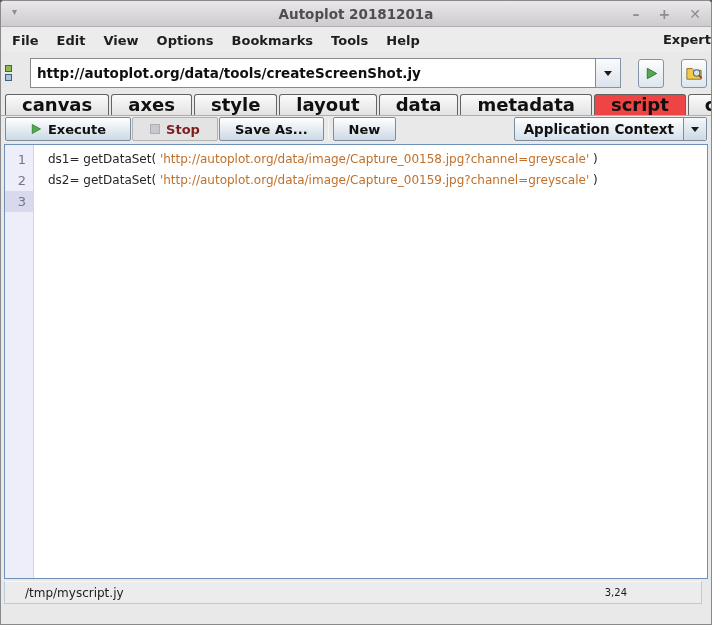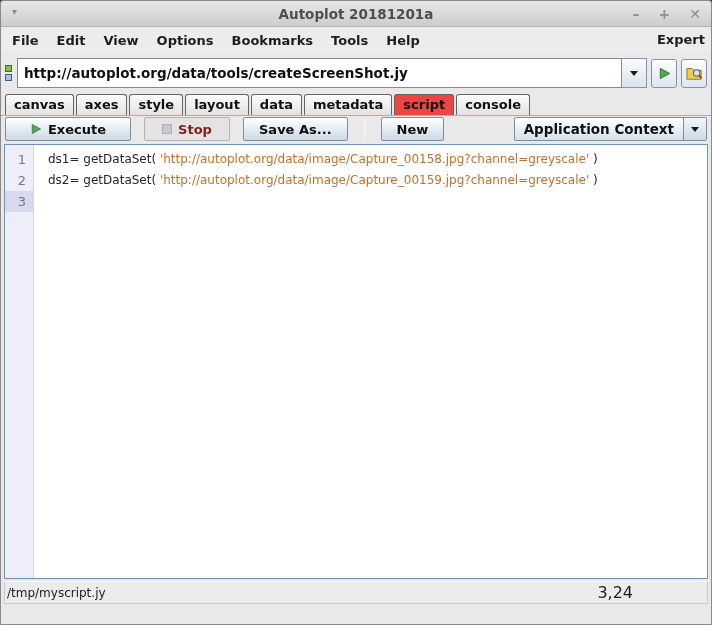--- a/index.html
+++ b/index.html
@@ -21,26 +21,26 @@
     border-bottom:1px solid #b2afb2;
     position:relative; display:flex; align-items:center;
   }
   .win-menu { position:absolute; left:11px; top:5px; color:#8e8e8e; font-size:10px; cursor:default; }
   .title { flex:1; text-align:center; font-weight:bold; font-size:13.5px; color:#4e4e4e; }
   .win-controls { position:absolute; right:10px; top:0; height:100%; display:flex; align-items:center; gap:19px; }
   .win-controls span { color:#8d8d8d; font-weight:bold; font-size:14px; line-height:1; cursor:default; }
   
   .menubar {
     flex:0 0 25px; background:#ececec;
-    display:flex; align-items:center; padding:0 6px 0 2px;
+    display:flex; align-items:center; padding:0 0 0 2px;
   }
   .menu-item { font-weight:bold; font-size:13px; color:#1d1d1d; padding:0 9px; cursor:default; }
   .menu-right { margin-left:auto; font-weight:bold; font-size:13px; color:#1d1d1d; }
   
-  .urlrow { flex:0 0 41px; display:flex; align-items:center; padding:5px 4px 4px 3px; gap:4px; }
+  .urlrow { flex:0 0 41px; display:flex; align-items:center; padding:5px 4px 4px 3px; gap:17px; }
   .ds-indicator { display:flex; flex-direction:column; gap:2px; flex:0 0 auto; padding:0 1px; }
   .sq { width:7px; height:7px; }
   .sq.green { background:#8cba50; border:1px solid #4a6a20; }
   .sq.blue  { background:#a8c4e0; border:1px solid #40607e; }
   .url-combo { flex:1; display:flex; height:30px; }
   .url-input {
     flex:1; border:1px solid #8a8a8a; background:#fff;
     font-family:inherit; font-weight:bold; font-size:13.5px; color:#101010;
     padding:0 6px; outline:none; border-radius:0;
   }
@@ -52,30 +52,30 @@
   .icon-btn {
     width:26px; height:29px; flex:0 0 auto;
     border:1px solid #8494a8; border-radius:3px;
     background:linear-gradient(#fdfdfd,#dde6ef);
     display:flex; align-items:center; justify-content:center; padding:0;
   }
   .arrow-down { width:0; height:0; border-left:4.5px solid transparent; border-right:4.5px solid transparent; border-top:5px solid #1a1a1a; }
   
   .tabbar { flex:0 0 22px; display:flex; align-items:flex-end; padding-left:4px; gap:2px; }
   .tab {
-    height:21px; line-height:20px; padding:0 8px;
-    font-weight:bold; font-size:13px; color:#101010;
+    height:21px; line-height:20px; padding:0 16px;
+    font-weight:bold; font-size:18px; color:#101010;
     background:linear-gradient(#fbfbfb,#e2e2e2);
     border:1px solid #636363; border-bottom:none; border-radius:3px 3px 0 0;
     cursor:default;
   }
   .tab.selected { background:#ef4444; }
   
   .toolbar {
-    flex:0 0 27px; display:flex; align-items:center; gap:13px;
+    flex:0 0 27px; display:flex; align-items:center; gap:1px;
     padding:1px 4px; border-top:1px solid #9ab2cc; background:#e9e9e9;
   }
   .btn {
     height:24px; border:1px solid #7d8da0; border-radius:2px;
     background:linear-gradient(#ffffff,#ccd9e5);
     font-family:inherit; font-weight:bold; font-size:13px; color:#101010;
     display:flex; align-items:center; justify-content:center; gap:6px; padding:0 15px;
   }
   .btn-exec { width:126px; }
   .btn-stop { width:86px; }
@@ -95,26 +95,26 @@
   .gutter-line { height:21px; line-height:21px; text-align:right; padding-right:7px; font-size:13px; color:#75758a; }
   .gutter-line.current { background:#d9d9ee; }
   .code { flex:1; padding:4px 0 0 14px; font-size:12px; color:#262626; }
   .code-line { height:21px; line-height:21px; white-space:pre; }
   .seg-string { color:#c0702a; }
   .seg-italic { font-style:italic; color:#3a3a3a; }
   .seg-bracket { background:#f2ae5e; color:#262626; }
   .caret { display:inline-block; width:1.5px; height:15px; background:#000; vertical-align:-3px; }
   
   .statusbar {
-    flex:0 0 23px; margin:2px 3px 0 3px; background:#ececec;
+    flex:0 0 23px; margin:2px 9px 0 3px; background:#ececec;
     border:1px solid #bccbdc; border-top-color:#f7f7f7;
-    display:flex; align-items:center; padding:0 2px; position:relative;
+    display:flex; align-items:center; padding:0 20px; position:relative;
   }
   .status-file { font-size:12px; color:#1c1c1c; }
-  .status-pos { position:absolute; right:74px; font-size:16px; color:#1c1c1c; }
+  .status-pos { position:absolute; right:74px; font-size:10px; color:#1c1c1c; }
   .bottom-strip { flex:0 0 20px; background:#e9e9e9; }
 </style>
 </head>
 <body>
 
 <div class="window">
 
   <div class="titlebar">
     <span class="win-menu">▾</span>
     <span class="title">Autoplot 20181201a</span>

